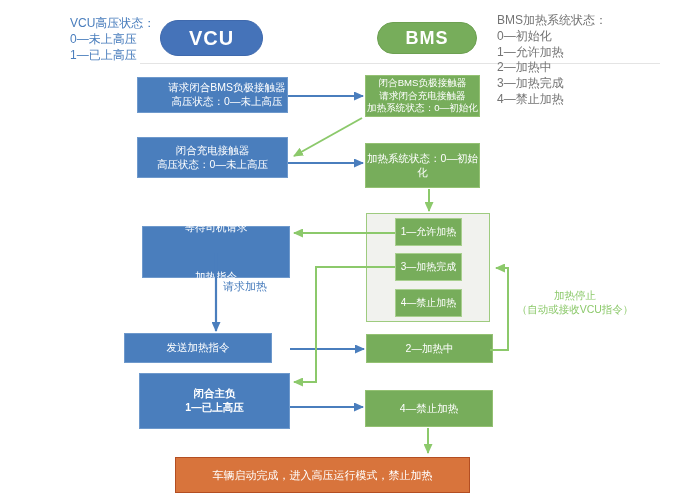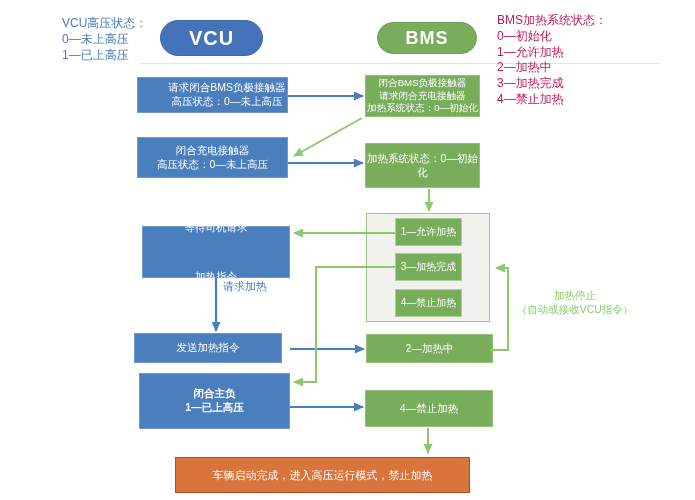--- a/index.html
+++ b/index.html
@@ -12,22 +12,22 @@
     display:flex;flex-direction:column;align-items:center;justify-content:center;
     color:#fff;text-align:center;line-height:1.32;
   }
   .blue{background:#4a7ebd;border:1px solid #6e99cc;}
   .green{background:#77ad5b;border:1px solid #94c173;align-items:center;}
   .oval{border-radius:999px;display:flex;align-items:center;justify-content:center;color:#fff;letter-spacing:1px;}
   .oval.b{background:#4573b9;border:1px solid #3f69ad;}
   .oval.g{background:#77ad5b;border:1px solid #6da052;}
   .legend{white-space:nowrap;}
   .legend div{line-height:15.8px;}
-  .vleg{color:#4a7ebd;font-size:12px;}
-  .gleg{color:#be185d;font-size:12px;}
+  .vleg{color:#4a7ebd;font-size:12px;margin-left:8px;}
+  .gleg{color:#737373;font-size:12px;}
   .container-box{background:#f1f2ee;border:1.5px solid #9ecb7f;}
   .inner{font-size:10px;border:1px solid #a8cf8e;}
   .fs10{font-size:9.6px;}
   .fs105{font-size:10.5px;}
   .fs11{font-size:11px;}
   .orange{background:#d8743c;border:1.5px solid #b34e22;color:#fff;}
   .edge-label{white-space:nowrap;}
   .divider{background:#e4e4e4;height:1px;}
   svg{position:absolute;left:0;top:0;pointer-events:none;}
   .lb{stroke:#4a7ebd;stroke-width:2.2;fill:none;}
@@ -81,21 +81,21 @@
   <div class="abs box green inner" style="left:395px;top:253px;width:67px;height:28px;">3—加热完成</div>
   <div class="abs box green inner" style="left:395px;top:289px;width:67px;height:28px;">4—禁止加热</div>
 
   <div class="abs box blue fs105" style="left:142px;top:226px;width:148px;height:52px;gap:35px;">
     <div>等待司机请求</div>
     <div>加热指令</div>
   </div>
 
   <div class="abs edge-label fs11" style="left:223px;top:279px;color:#4a7ebd;">请求加热</div>
 
-  <div class="abs box blue fs105" style="left:134px;top:333px;width:148px;height:30px;">发送加热指令</div>
+  <div class="abs box blue fs105" style="left:124px;top:333px;width:148px;height:30px;">发送加热指令</div>
   <div class="abs box green fs105" style="left:366px;top:334px;width:127px;height:29px;">2—加热中</div>
 
   <div class="abs box blue fs105" style="left:139px;top:373px;width:151px;height:56px;font-weight:bold;">
     <div>闭合主负</div>
     <div>1—已上高压</div>
   </div>
   <div class="abs box green fs105" style="left:365px;top:390px;width:128px;height:37px;">4—禁止加热</div>
 
   <div class="abs box orange fs11" style="left:175px;top:457px;width:295px;height:36px;">车辆启动完成，进入高压运行模式，禁止加热</div>
 

